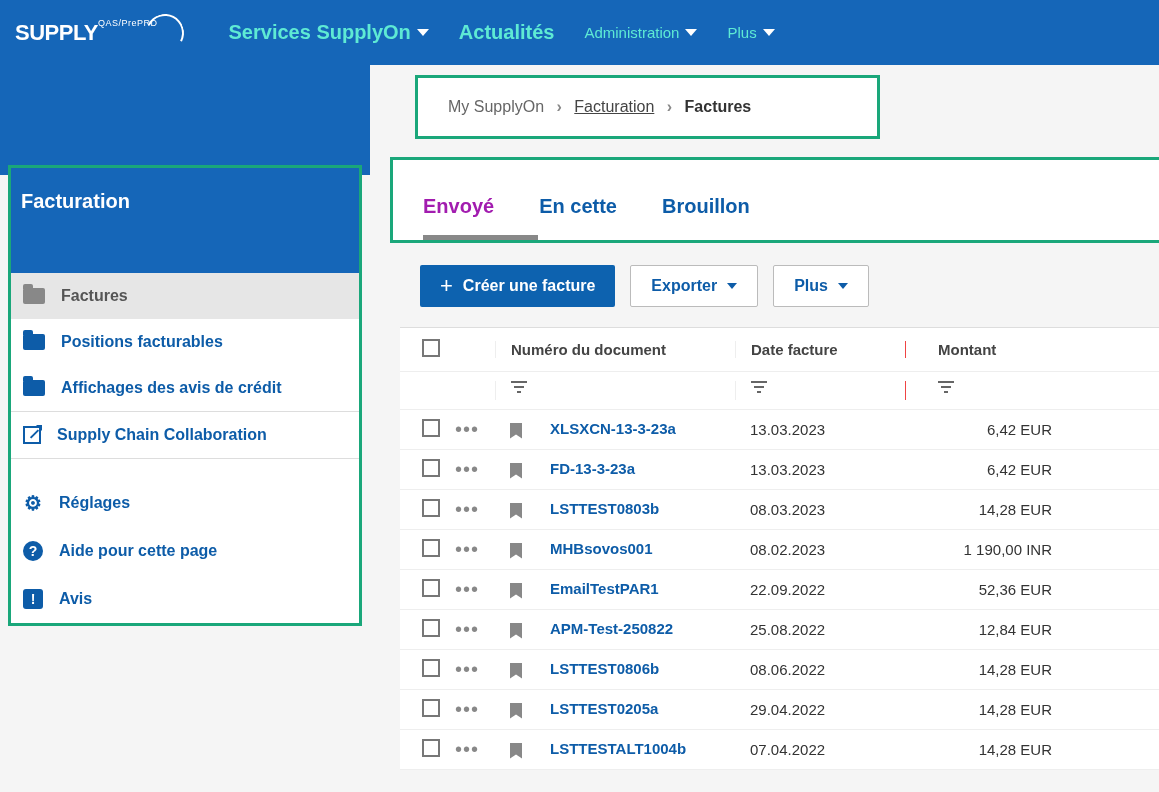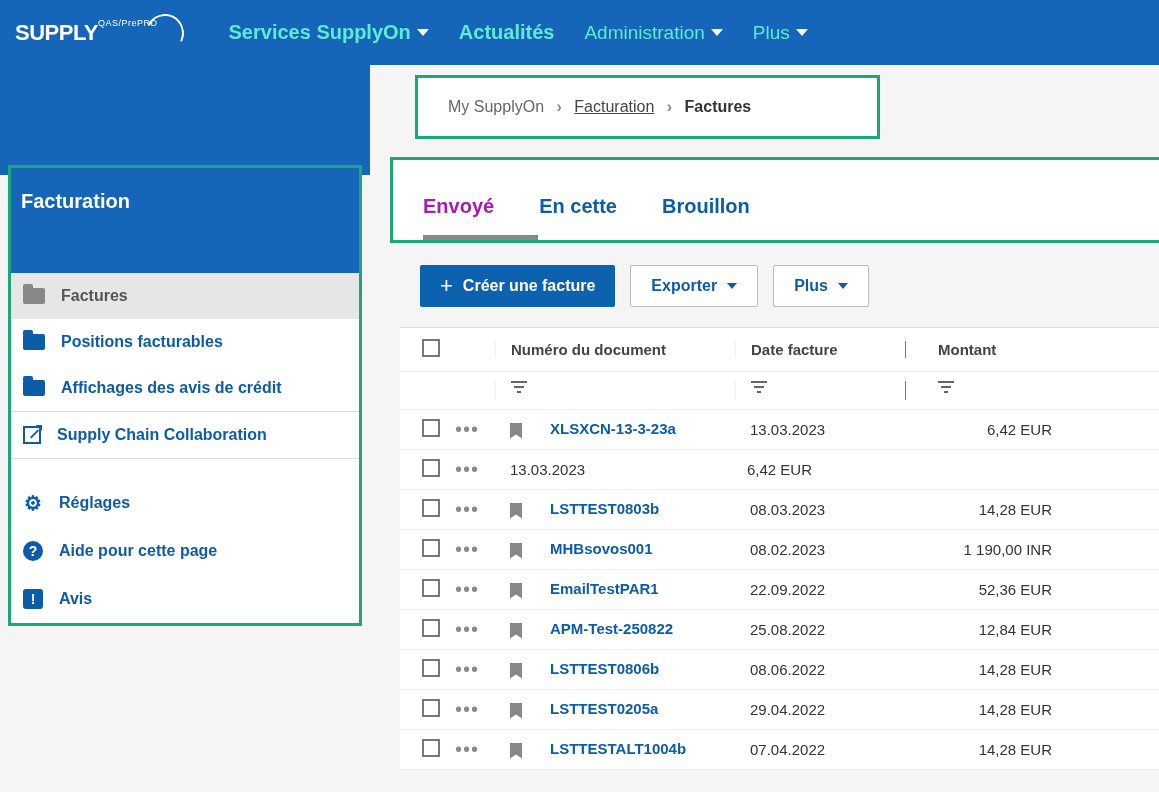--- a/index.html
+++ b/index.html
@@ -6,21 +6,21 @@
   body { width: 1159px; height: 792px; overflow: hidden; background: #f5f5f5; }
 
   
   .header { height: 65px; background: #1566b8; display: flex; align-items: center; padding: 0 15px; }
   .logo { display: flex; align-items: center; color: #fff; font-weight: bold; font-size: 22px; letter-spacing: -0.5px; }
   .logo-sub { font-size: 9px; font-weight: normal; margin-top: -2px; letter-spacing: 0.5px; }
   .logo-circle { width: 38px; height: 38px; border: 2.5px solid #fff; border-radius: 50%; margin-left: -12px; position: relative; border-left-color: transparent; border-bottom-color: transparent; transform: rotate(-18deg); }
   .logo-text-wrap { display: flex; flex-direction: row; }
   .nav { display: flex; margin-left: 45px; gap: 30px; }
   .nav-item { color: #5eead4; font-size: 20px; font-weight: bold; display: flex; align-items: center; gap: 6px; cursor: pointer; }
-  .nav-item.small { font-size: 19px; font-weight: normal; }
+  .nav-item.small { font-size: 15px; font-weight: normal; }
   .tri-down { width: 0; height: 0; border-left: 6px solid transparent; border-right: 6px solid transparent; border-top: 7px solid #fff; }
 
   
   .left-col { width: 370px; float: left; }
   .left-blue { height: 110px; background: #1566b8; }
   .sidebar-box { border: 3px solid #1aa77a; margin: -10px 8px 0 8px; background: #fff; position: relative; top: 0; }
   .sidebar-head { background: #1566b8; color: #fff; font-size: 20px; font-weight: bold; padding: 22px 10px 60px 10px; }
   .side-item { display: flex; align-items: center; gap: 16px; padding: 14px 12px; font-size: 16px; font-weight: bold; color: #0d5ca8; cursor: pointer; }
   .side-item.active { background: #e6e6e6; color: #555; }
   .side-item.active .folder-icon { background: #888; }
@@ -199,20 +199,21 @@
         <div class="tbl-row">
           <div class="col-chk" style="width:55px;"><span class="chk"></span></div>
           <div class="col-act"><span class="dots">•••</span></div>
           <div class="col-doc-v"><span class="bm"></span><span class="doc-link">XLSXCN-13-3-23a</span></div>
           <div class="col-date-v">13.03.2023</div>
           <div class="col-amt-v">6,42 EUR</div>
         </div>
         <div class="tbl-row">
           <div class="col-chk" style="width:55px;"><span class="chk"></span></div>
           <div class="col-act"><span class="dots">•••</span></div>
+          <div class="col-doc-v"><span class="bm"></span><span class="doc-link">FD-13-3-23a</span></div>
           <div class="col-date-v">13.03.2023</div>
           <div class="col-amt-v">6,42 EUR</div>
         </div>
         <div class="tbl-row">
           <div class="col-chk" style="width:55px;"><span class="chk"></span></div>
           <div class="col-act"><span class="dots">•••</span></div>
           <div class="col-doc-v"><span class="bm"></span><span class="doc-link">LSTTEST0803b</span></div>
           <div class="col-date-v">08.03.2023</div>
           <div class="col-amt-v">14,28 EUR</div>
         </div>

